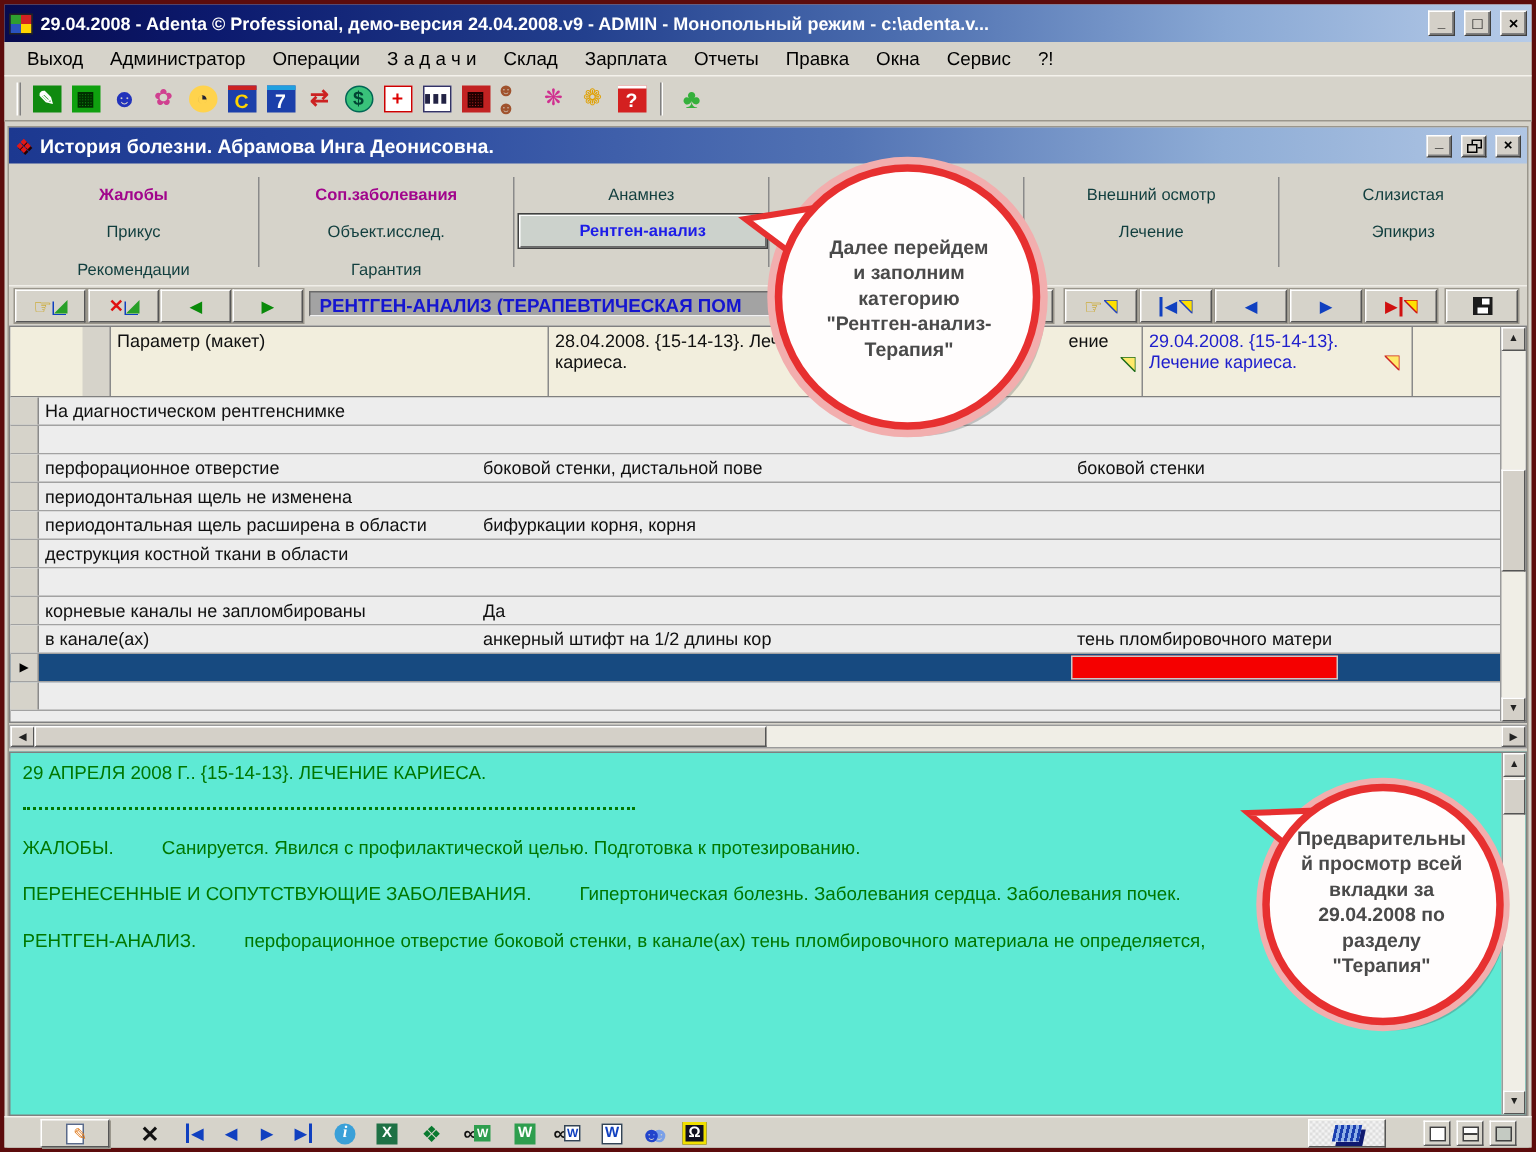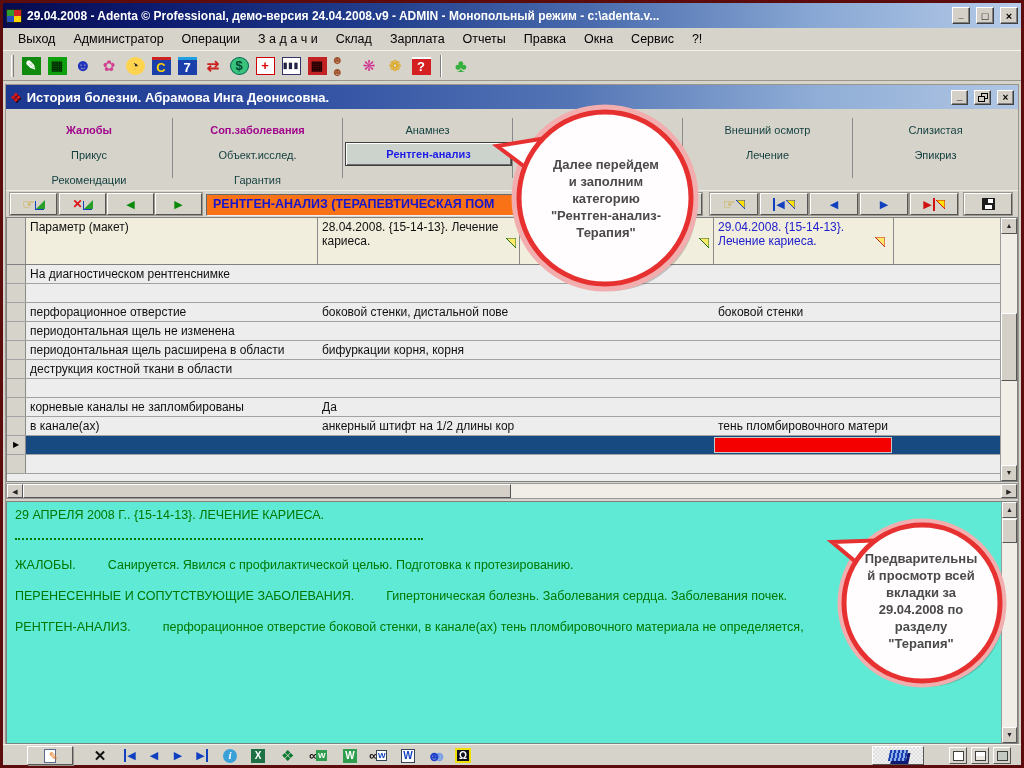--- a/index.html
+++ b/index.html
@@ -76,21 +76,21 @@
   }
 
   
   .recbar { position:absolute; top:190px; left:6px; right:6px; height:27px; background:#d6d3ca; border-top:1px solid #f0eee8; }
   .rbtn {
     position:absolute; top:2px; height:22px; background:#d6d3ca;
     border:1px solid; border-color:#fff #555 #555 #fff; box-shadow:0 0 0 1px #9a968c;
     display:flex; align-items:center; justify-content:center; gap:1px; cursor:pointer; font-size:12px;
   }
   .rec-title {
-    position:absolute; left:200px; top:3px; width:436px; height:22px; background:#f97316;
+    position:absolute; left:200px; top:3px; width:436px; height:17px; background:#a3a3a3;
     border:1px solid; border-color:#6a6a6a #f0f0f0 #f0f0f0 #6a6a6a;
     color:#1515d0; font-weight:bold; font-size:12.5px; line-height:19px; padding-left:6px;
     white-space:nowrap; overflow:hidden;
   }
   .glyph-hand { color:#c89c00; font-size:14px; }
   .glyph-x { color:#e01010; font-weight:bold; font-size:12px; }
   .glyph-arr-g { color:#0a8a0a; font-size:11px; }
   .glyph-arr-b { color:#1040c0; font-size:11px; }
   .glyph-arr-r { color:#d01010; font-size:11px; }
   .bar-l { border-left:2px solid #1040c0; padding-left:1px; }
@@ -98,21 +98,21 @@
   .tri-gb { width:0; height:0; border-left:9px solid transparent; border-bottom:9px solid #28a028; box-shadow:-1px 1px 0 #1040c0; }
   .flag { display:inline-block; }
   .floppy { position:relative; width:13px; height:12px; background:#1c1c1c; }
   .floppy i { position:absolute; display:block; background:#fff; }
   .floppy i:first-child { top:1px; right:2px; width:5px; height:4px; }
   .floppy i:last-child { bottom:1px; left:3px; width:7px; height:4px; }
 
   
   .grid { position:absolute; top:217px; left:6px; right:6px; height:265px; background:#ededed; border:1px solid #808080; }
   .g-header { position:absolute; top:0; left:0; right:17px; height:47px; background:#f2eedd; border-bottom:1px solid #808080; }
-  .g-hcell { position:absolute; top:0; bottom:0; border-right:1px solid #8a8a8a; font-size:12px; color:#101010; padding:2px 4px; overflow:hidden; line-height:14px; }
+  .g-hcell { position:absolute; top:0; bottom:0; border-right:1px solid #8a8a8a; font-size:12px; color:#101010; padding:2px 4px; overflow:hidden; line-height:14px;margin-left:48px; }
   .g-hcell.blue { color:#2020cc; }
   .g-ind { background:#d6d3ca; }
   .g-rows { position:absolute; top:47px; left:0; right:17px; }
   .g-row { position:relative; height:19px; border-bottom:1px solid #a2a2a2; background:#ededed; }
   .g-row .ind { position:absolute; left:0; top:0; bottom:0; width:19px; background:#d6d3ca; border-right:1px solid #8a8a8a; font-size:8px; color:#000; text-align:center; line-height:18px; }
   .g-cell { position:absolute; top:0; bottom:0; font-size:12px; color:#101010; padding:2px 2px 0 2px; white-space:nowrap; overflow:hidden; }
   .g-row.selected { background:#174a80; }
   .g-row.selected .alert-cell { position:absolute; left:707px; width:178px; top:1px; bottom:1px; background:#f50000; border:1px solid #c8c8c8; }
 
   

